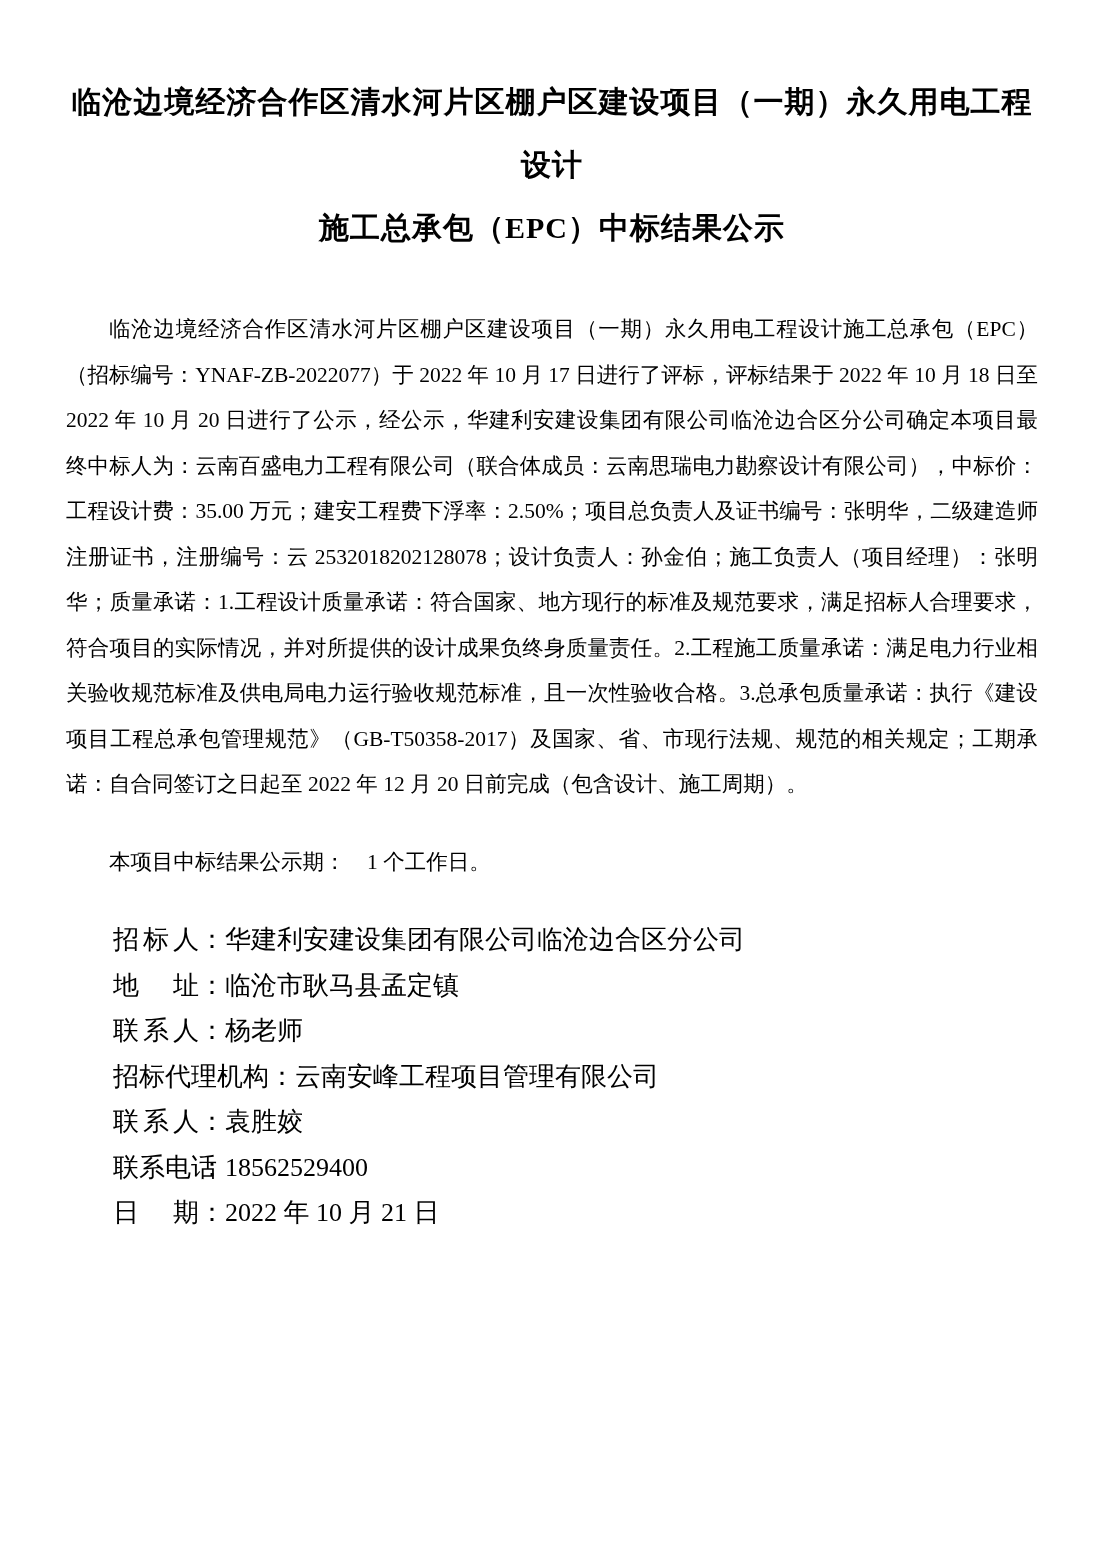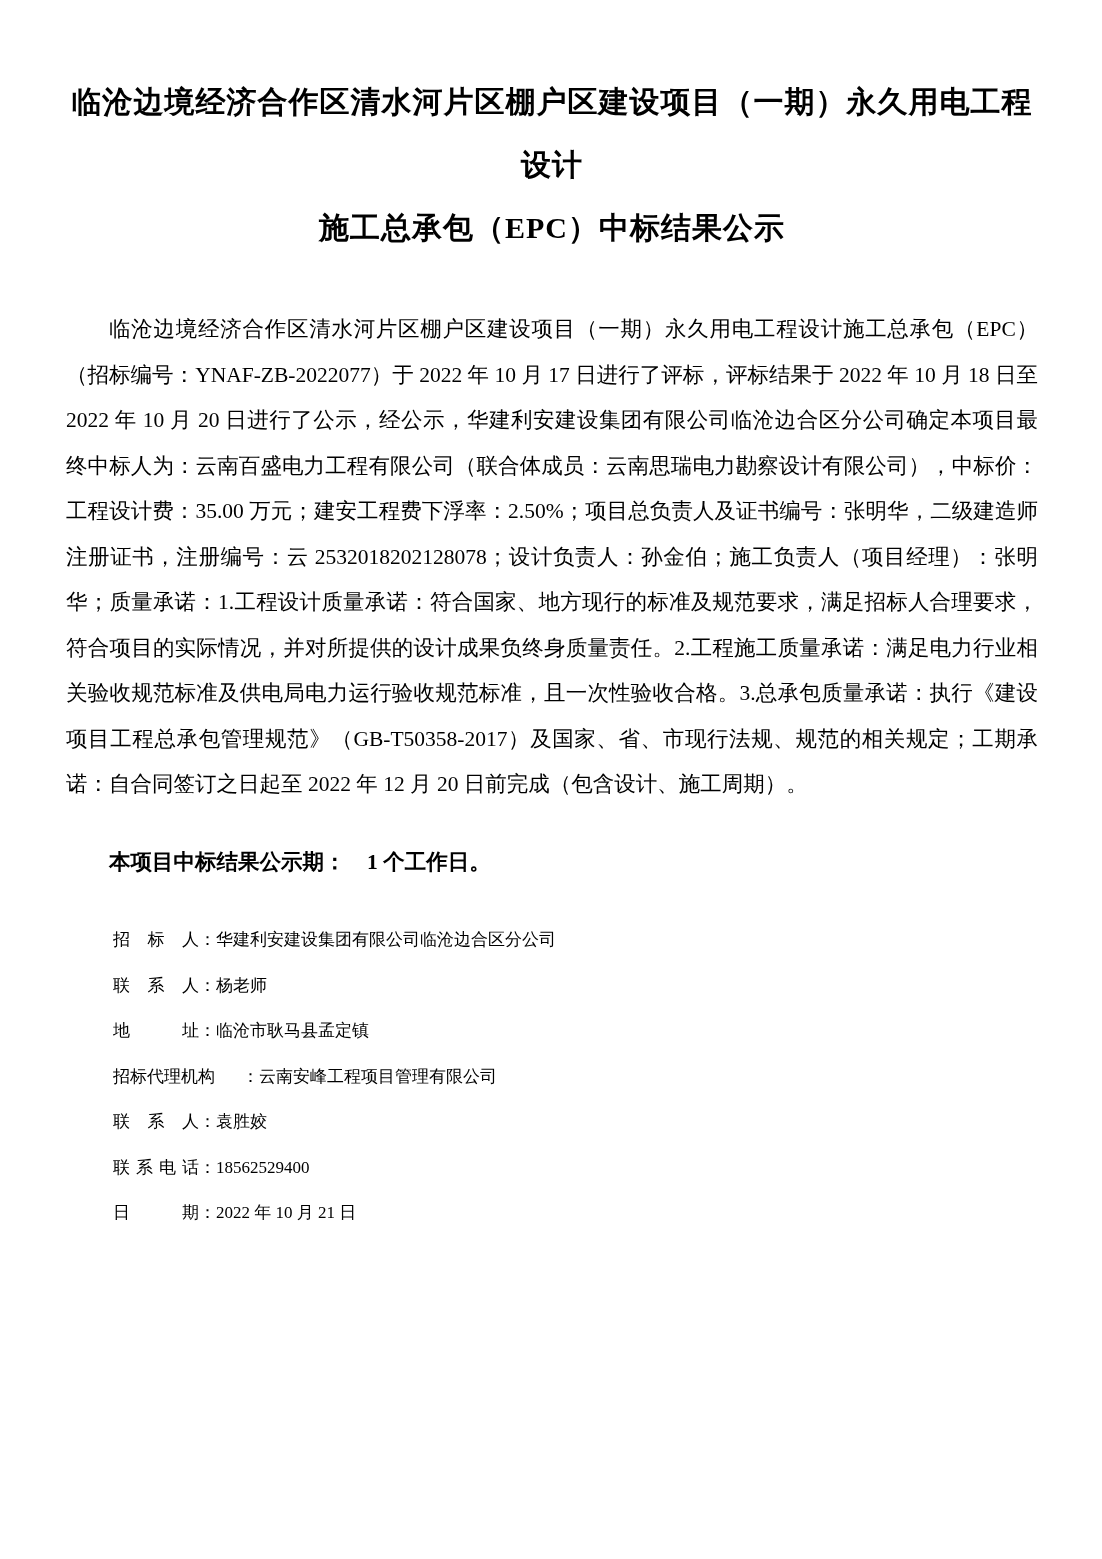--- a/index.html
+++ b/index.html
@@ -37,25 +37,24 @@
     text-align: justify;
     text-justify: inter-ideograph;
     text-indent: 43px;
     word-break: break-all;
   }
   .publicity-line {
     margin-top: 32px;
     font-size: 21.5px;
     line-height: 45.5px;
     text-indent: 43px;
-    font-weight: bold;
   }
   .contact-block {
     margin-top: 32px;
-    font-size: 17px;
+    font-size: 26px;
     line-height: 45.5px;
     padding-left: 47px;
   }
   .contact-row {
     white-space: nowrap;
   }
   .contact-label {
     display: inline-block;
     width: 86px;
     text-align: justify;
@@ -91,25 +90,25 @@
 
   <p class="publicity-line">本项目中标结果公示期：　1 个工作日。</p>
 
   <div class="contact-block">
 
     <div class="contact-row">
       <span class="contact-label">招标人</span><span class="contact-colon">：</span><span class="contact-value">华建利安建设集团有限公司临沧边合区分公司</span>
     </div>
 
     <div class="contact-row">
-      <span class="contact-label">联系人</span><span class="contact-colon">：</span><span class="contact-value">杨老师</span>
+      <span class="contact-label">地址</span><span class="contact-colon">：</span><span class="contact-value">临沧市耿马县孟定镇</span>
     </div>
 
     <div class="contact-row">
-      <span class="contact-label">地址</span><span class="contact-colon">：</span><span class="contact-value">临沧市耿马县孟定镇</span>
+      <span class="contact-label">联系人</span><span class="contact-colon">：</span><span class="contact-value">杨老师</span>
     </div>
 
 
     <div class="contact-row">
       <span class="contact-label label-wide">招标代理机构</span><span class="contact-colon">：</span><span class="contact-value">云南安峰工程项目管理有限公司</span>
     </div>
 
 
     <div class="contact-row">
       <span class="contact-label">联系人</span><span class="contact-colon">：</span><span class="contact-value">袁胜姣</span>

